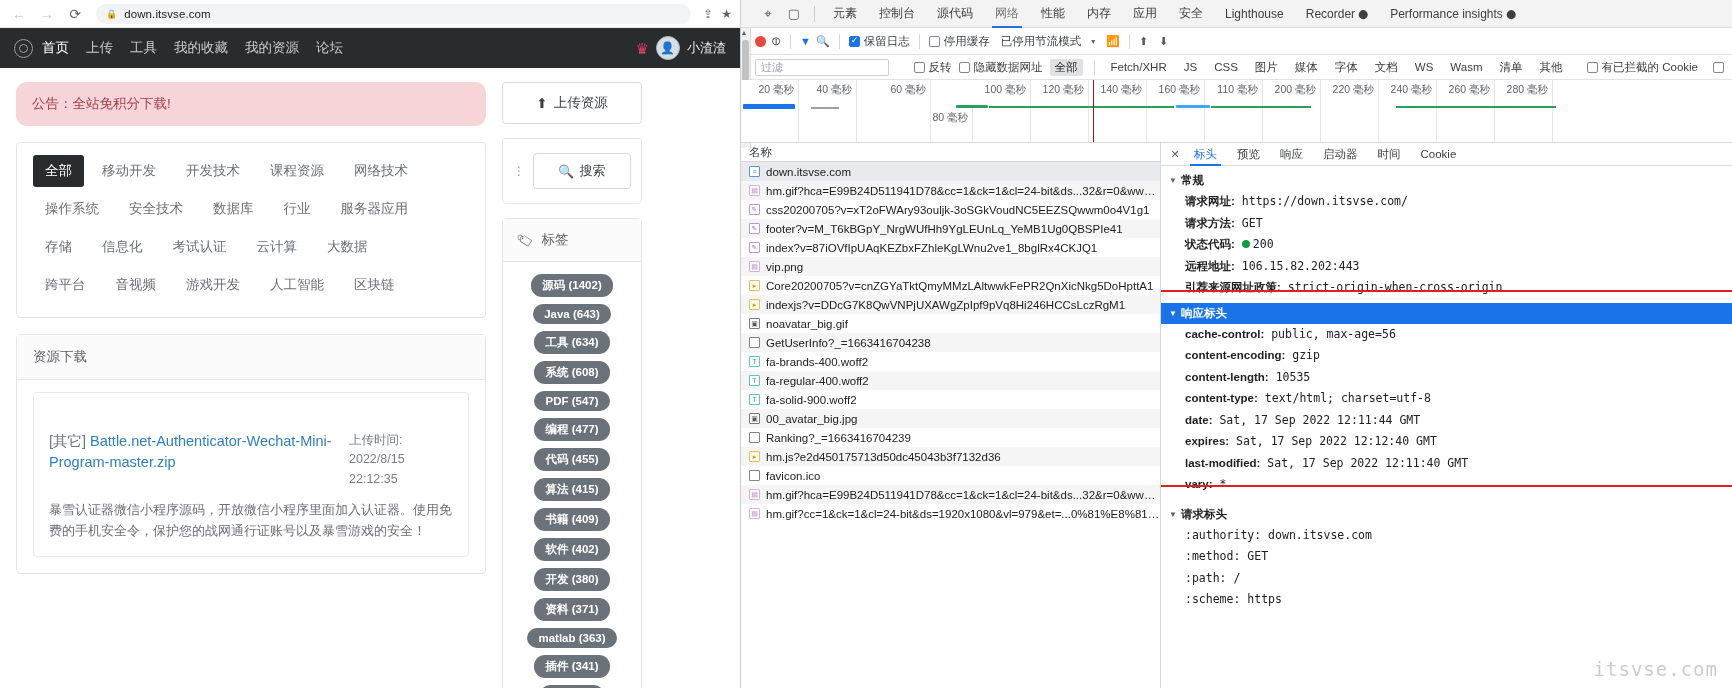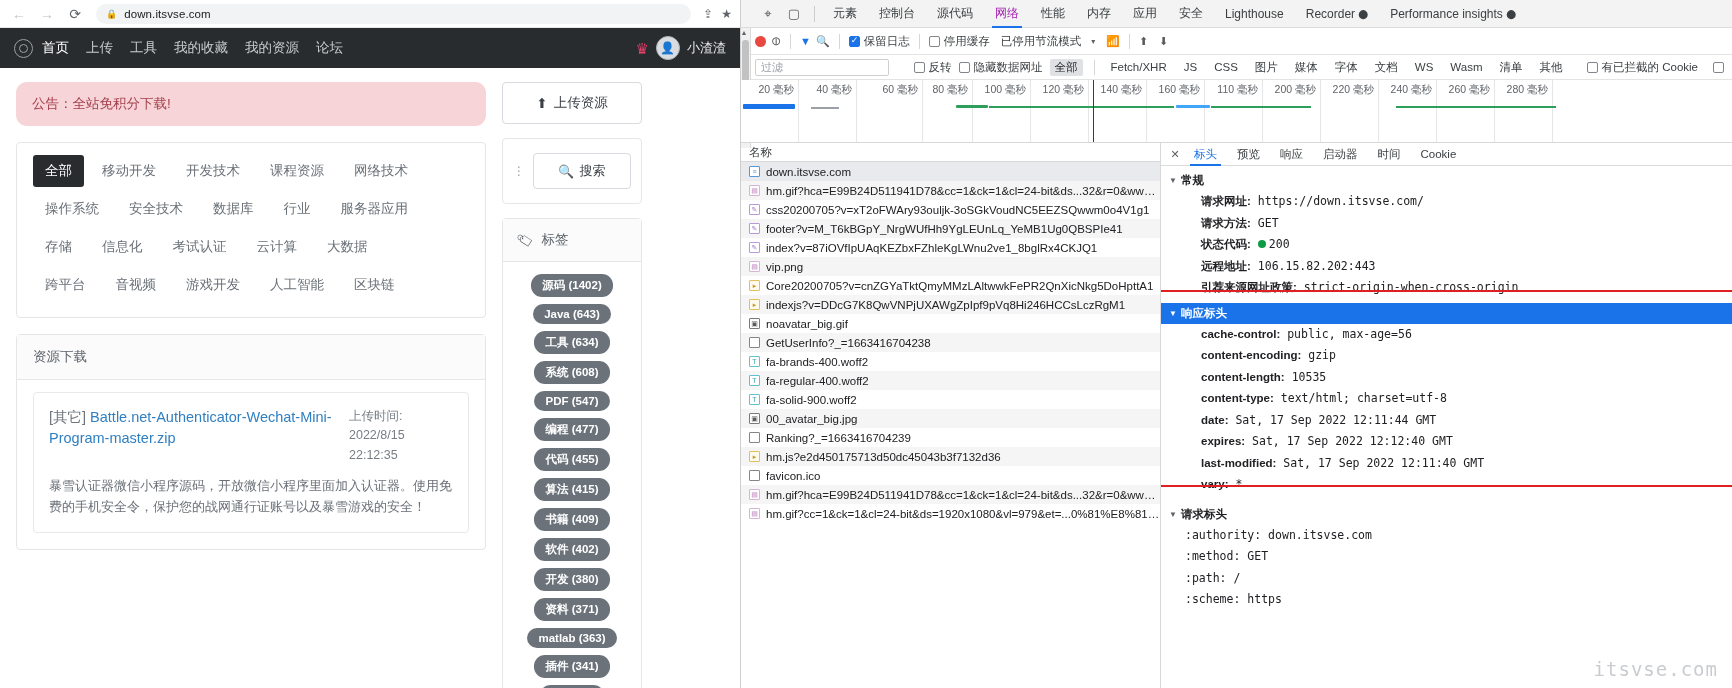--- a/index.html
+++ b/index.html
@@ -82,21 +82,21 @@
 
   .cat-rows { display: flex; flex-direction: column; gap: 6px; }
   .cat-row { display: flex; flex-wrap: wrap; gap: 6px; align-items: center; }
   .cat {
     font-size: 13.5px; color: #6a7077; padding: 7px 12px; border-radius: 3px;
     cursor: default; white-space: nowrap;
   }
   .cat.active { background: #292c2f; color: #fff; }
 
   .dl-item { border: 1px solid #e6e8ea; border-radius: 4px; padding: 14px 15px; }
-  .dl-top { display: flex; gap: 6px; }
+  .dl-top { display: flex; gap: 6px; margin-top: 24px; }
   .dl-title { flex: 1; font-size: 14.5px; line-height: 1.45; }
   .dl-title .kind { color: #6f757c; }
   .dl-title .lnk { color: #2f7fc1; text-decoration: none; cursor: default; }
   .dl-meta { width: 104px; flex: none; font-size: 12.5px; color: #787e85; line-height: 1.55; }
   .dl-desc { margin-top: 11px; font-size: 13px; color: #6b7178; line-height: 1.6; }
 
   .btn-upload {
     width: 100%; border: 1px solid #d7dade; border-radius: 4px; background: #fff;
     padding: 11px 0; font-size: 13.5px; color: #3b4046;
     display: flex; align-items: center; justify-content: center; gap: 6px; cursor: default;
@@ -142,21 +142,21 @@
   }
   .dt-icon-btn {
     width: 26px; height: 26px; display: flex; align-items: center; justify-content: center;
     color: #5a5a5a; font-size: 13px; cursor: default;
   }
   .dt-sep { width: 1px; height: 16px; background: #cdcdcd; margin: 0 7px; }
   .dt-tab {
     padding: 0 11px; height: 28px; display: flex; align-items: center; font-size: 12px;
     color: #3c4043; cursor: default; white-space: nowrap; position: relative;
   }
-  .dt-tab.active { color: #a21caf; }
+  .dt-tab.active { color: #737373; }
   .dt-tab.active::after {
     content: ""; position: absolute; left: 8px; right: 8px; bottom: 0; height: 2px; background: #1a73e8;
   }
   .dt-tab .badge-dl { font-size: 9px; margin-left: 3px; }
 
   .dt-controls {
     height: 27px; display: flex; align-items: center; gap: 5px; padding: 0 8px 0 14px;
     border-bottom: 1px solid #e3e3e3; background: #fff; font-size: 11.5px; color: #3c4043;
   }
   .rec-dot { width: 11px; height: 11px; border-radius: 50%; background: #e8483f; cursor: default; }
@@ -244,21 +244,21 @@
     font-size: 11.5px; font-weight: bold; color: #202124; padding: 3px 0 3px 8px;
     display: flex; align-items: center; gap: 4px; cursor: default;
   }
   .sect-title .caret { font-size: 8px; color: #5f6368; }
   .sect-title.hl { background: #1a73e8; color: #fff; }
   .sect-title.hl .caret { color: #fff; }
   .hrow {
     padding: 3px 0 3px 24px; font-size: 11.5px; line-height: 1.35; color: #202124;
     font-family: "DejaVu Sans Mono", "Liberation Mono", monospace; white-space: nowrap;
   }
-  .hrow .k { font-family: "Liberation Sans", sans-serif; font-weight: bold; color: #202124; margin-left: 16px; }
+  .hrow .k { font-family: "Liberation Sans", sans-serif; font-weight: bold; color: #202124; }
   .hrow .kz { font-weight: normal; color: #202124; }
   .status-dot { display: inline-block; width: 8px; height: 8px; border-radius: 50%; background: #0e9b46; margin-right: 3px; }
   .redbox {
     position: absolute; border: 2.5px solid #e02020; pointer-events: none; border-radius: 1px;
   }
   .watermark {
     position: absolute; right: 14px; bottom: 8px; font-size: 19px; color: #c9ccd0;
     font-family: "DejaVu Sans Mono", monospace; letter-spacing: 1px;
   }
 </style>
@@ -491,24 +491,24 @@
     </div>
 
     <div class="dt-overview">
       <div class="ov-ruler">
         <div class="ov-tick" style="left:0px;width:58px;">
             <span>20 毫秒</span>
           </div>
         <div class="ov-tick" style="left:58px;width:58px;">
             <span>40 毫秒</span>
           </div>
-        <div class="ov-tick" style="left:124px;width:58px;">
+        <div class="ov-tick" style="left:132px;width:58px;">
             <span>60 毫秒</span>
           </div>
-        <div class="ov-tick" style="left:174px;width:58px;">
+        <div class="ov-tick" style="left:174px;width:58px;margin-top:28px;">
             <span>80 毫秒</span>
           </div>
         <div class="ov-tick" style="left:232px;width:58px;">
             <span>100 毫秒</span>
           </div>
         <div class="ov-tick" style="left:290px;width:58px;">
             <span>120 毫秒</span>
           </div>
         <div class="ov-tick" style="left:348px;width:58px;">
             <span>140 毫秒</span>

